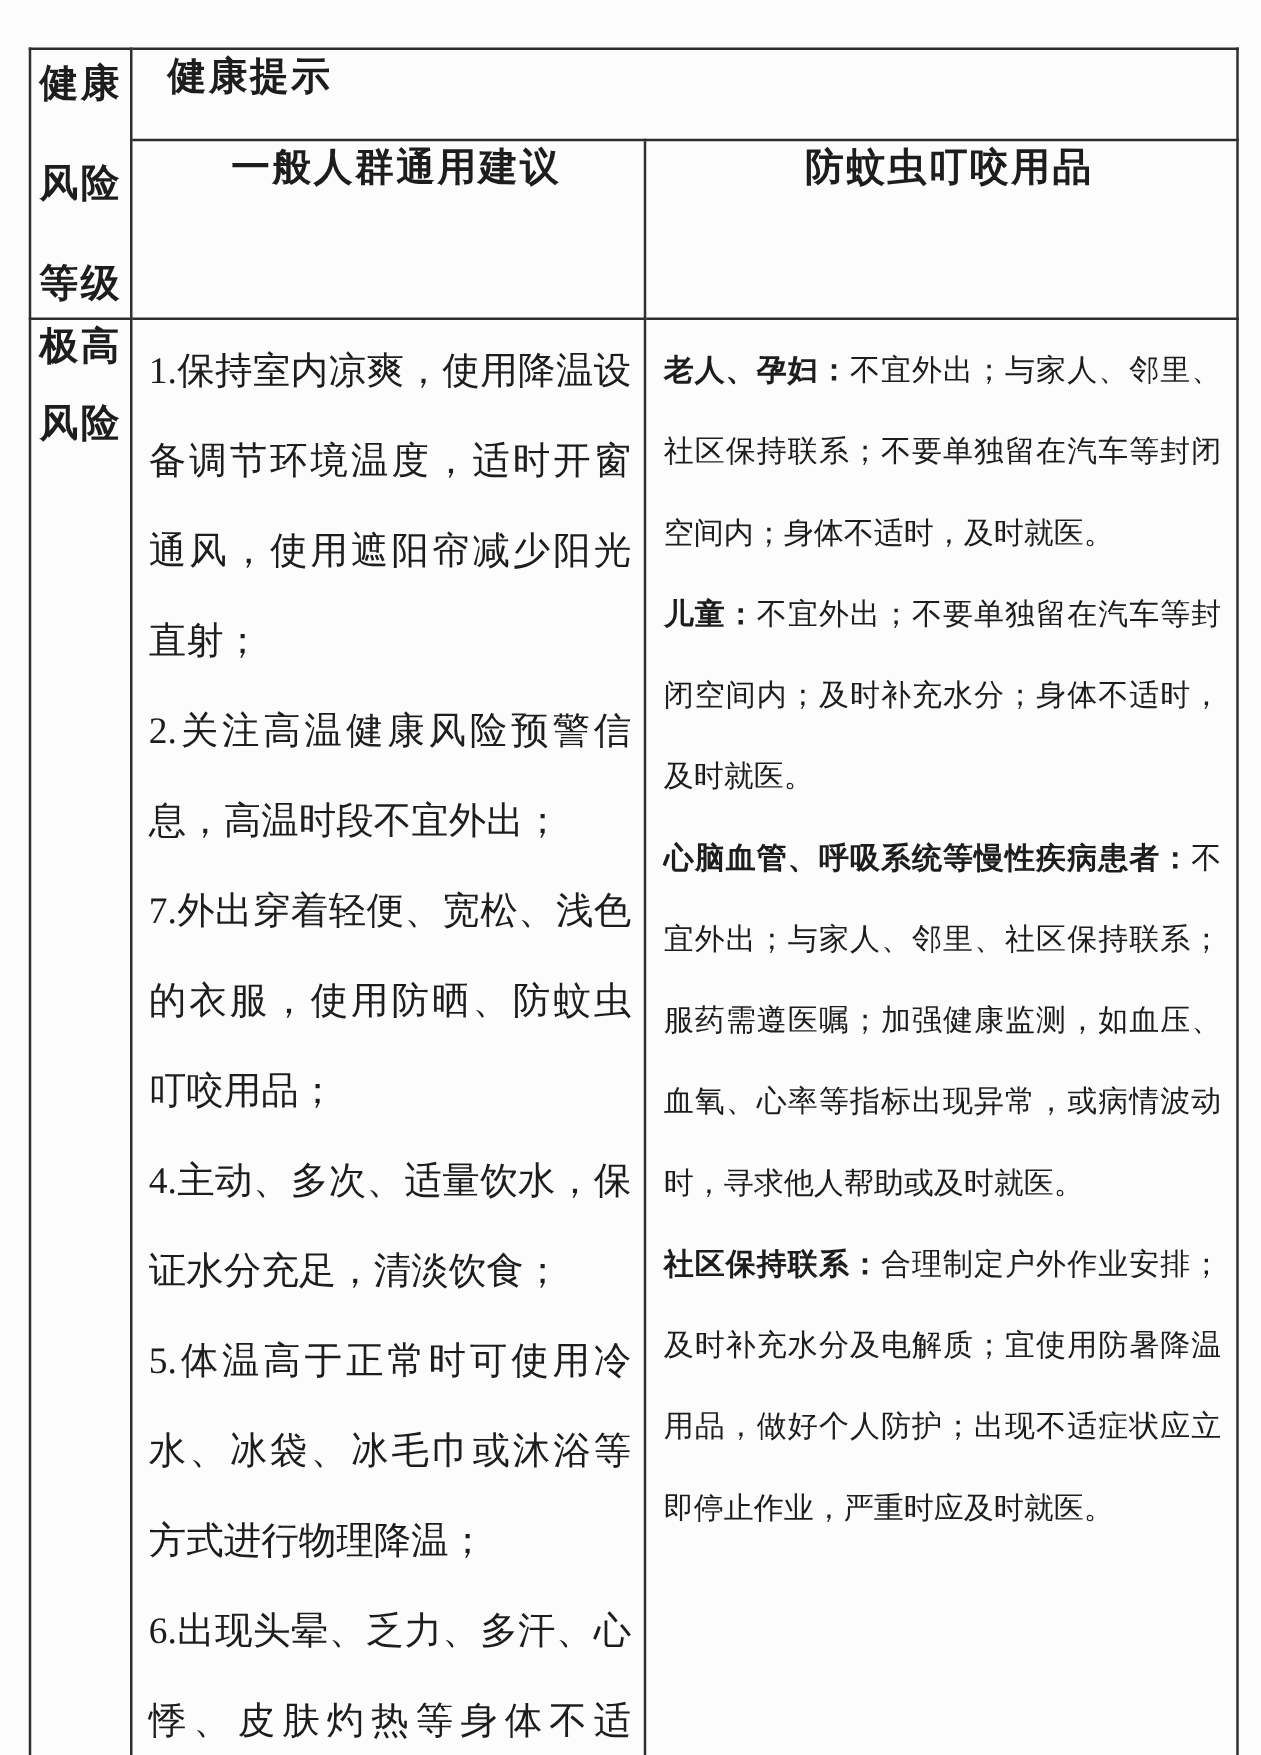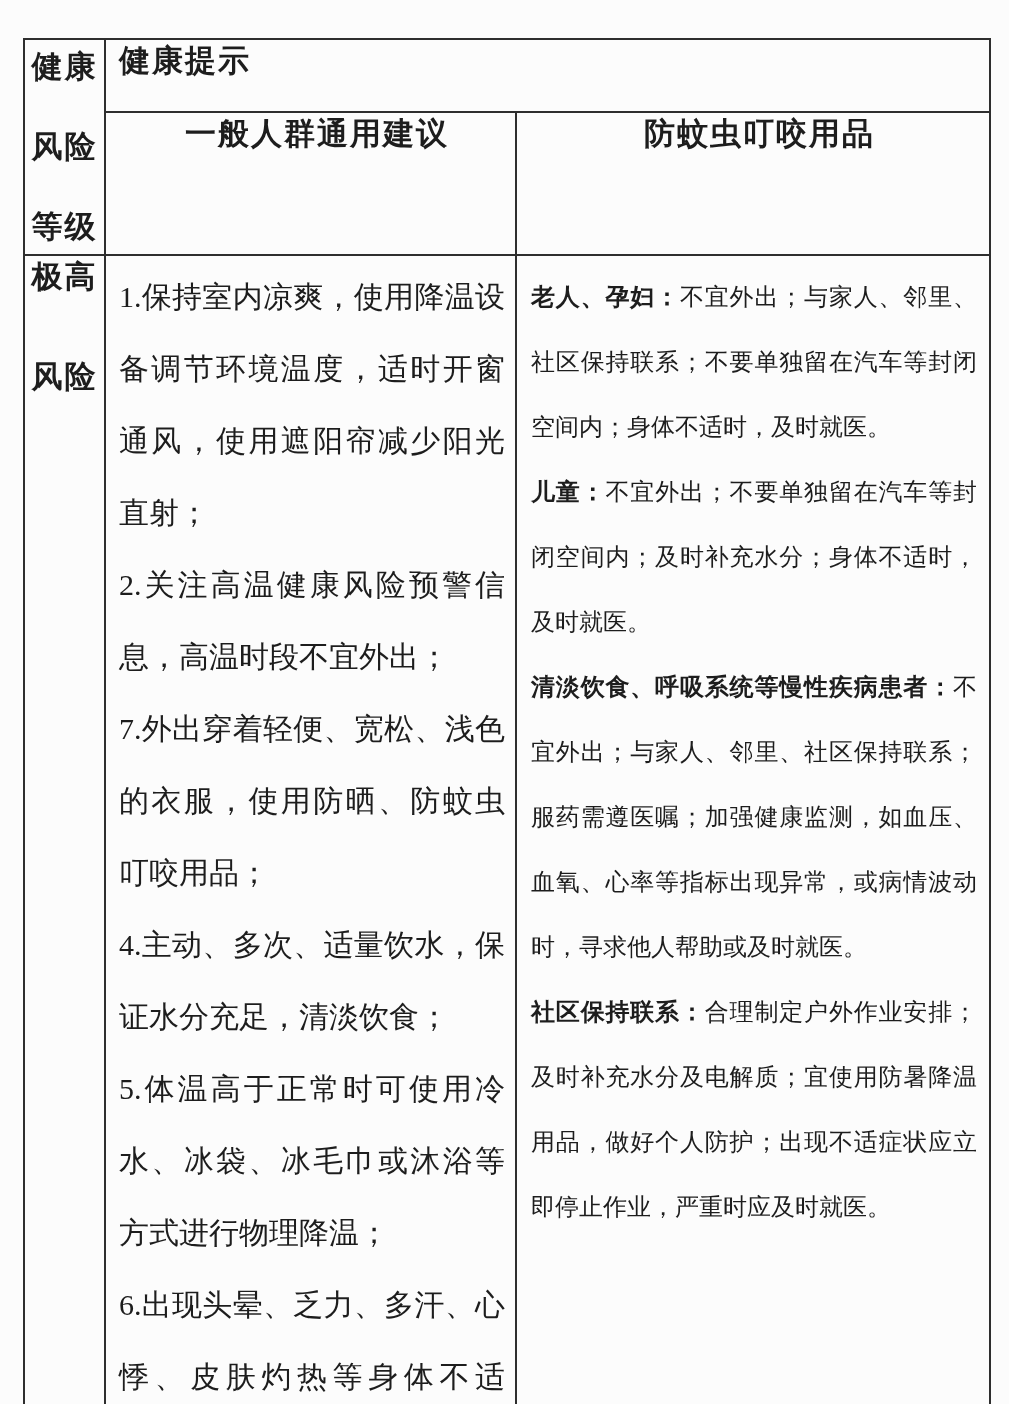--- a/index.html
+++ b/index.html
@@ -44,39 +44,40 @@
     justify-content: center;
     align-items: center;
     gap: 38px;
     padding: 6px 0;
   }
   .cell-tips-header .inner {
     display: flex;
     align-items: center;
     height: 100%;
     padding-left: 13px;
+    margin-left: 15px;
   }
   .cell-subheader .inner {
     display: flex;
     align-items: center;
     height: 100%;
     padding-left: 13px;
     justify-content: center;
   }
   
   .cell-risk-level {
     text-align: center;
   }
   .risk-level-inner {
     height: 100%;
     display: flex;
     flex-direction: column;
     justify-content: center;
     align-items: center;
-    gap: 58px;
+    gap: 20px;
     font-family: "Liberation Sans", "DejaVu Sans", sans-serif;
     font-weight: 600;
     font-size: 31px;
     letter-spacing: 2px;
   }
   .cell-general {
     padding: 5px 10px 0 13px !important;
   }
   .cell-general p {
     margin: 0;
@@ -147,19 +148,19 @@
         <p>1.保持室内凉爽，使用降温设备调节环境温度，适时开窗通风，使用遮阳帘减少阳光直射；</p>
         <p>2.关注高温健康风险预警信息，高温时段不宜外出；</p>
         <p>7.外出穿着轻便、宽松、浅色的衣服，使用防晒、防蚊虫叮咬用品；</p>
         <p>4.主动、多次、适量饮水，保证水分充足，清淡饮食；</p>
         <p>5.体温高于正常时可使用冷水、冰袋、冰毛巾或沐浴等方式进行物理降温；</p>
         <p>6.出现头晕、乏力、多汗、心悸、皮肤灼热等身体不适时，使用解暑药品，症状严重时寻求他人帮助或及时就医。</p>
       </td>
       <td class="cell-key">
         <p><span class="key-label">老人、孕妇：</span><span>不宜外出；与家人、邻里、社区保持联系；不要单独留在汽车等封闭空间内；身体不适时，及时就医。</span></p>
         <p><span class="key-label">儿童：</span><span>不宜外出；不要单独留在汽车等封闭空间内；及时补充水分；身体不适时，及时就医。</span></p>
-        <p><span class="key-label">清淡饮食、呼吸系统等慢性疾病患者：</span><span>不宜外出；与家人、邻里、社区保持联系；服药需遵医嘱；加强健康监测，如血压、血氧、心率等指标出现异常，或病情波动时，寻求他人帮助或及时就医。</span></p>
+        <p><span class="key-label">心脑血管、呼吸系统等慢性疾病患者：</span><span>不宜外出；与家人、邻里、社区保持联系；服药需遵医嘱；加强健康监测，如血压、血氧、心率等指标出现异常，或病情波动时，寻求他人帮助或及时就医。</span></p>
         <p><span class="key-label">社区保持联系：</span><span>合理制定户外作业安排；及时补充水分及电解质；宜使用防暑降温用品，做好个人防护；出现不适症状应立即停止作业，严重时应及时就医。</span></p>
       </td>
     </tr>
   </tbody>
     </table>
 </div>
 
 </body></html>

